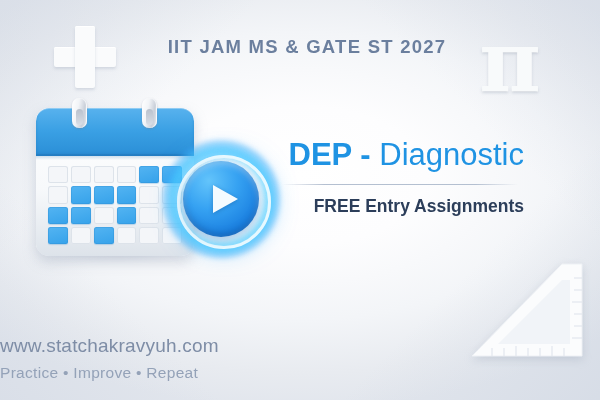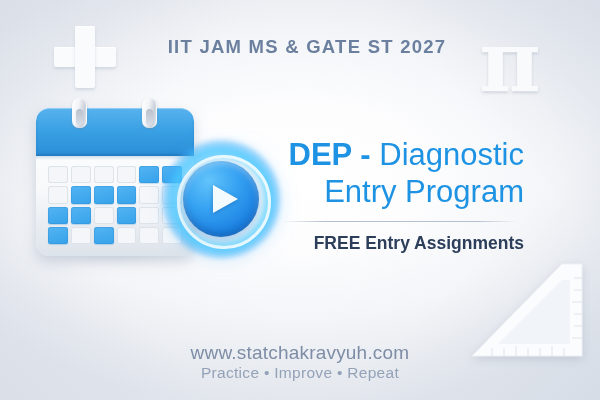--- a/index.html
+++ b/index.html
@@ -130,23 +130,23 @@
   .title-l1 .dash{font-weight:700;}
   .title-l1 .thin{font-weight:400;}
   .title-l2{font-size:31px;line-height:37px;font-weight:400;color:#1f93e3;white-space:nowrap;}
   .divider{
     margin:11px auto 0;width:236px;height:1px;
     background:linear-gradient(90deg,rgba(185,196,212,0),rgba(176,188,206,.95) 18%,rgba(176,188,206,.95) 82%,rgba(185,196,212,0));
   }
   .subtitle{margin-top:11px;font-size:17.5px;font-weight:700;color:#2c3e5a;white-space:nowrap;}
 
   
-  .footer{position:absolute;left:0;right:0;bottom:18px;z-index:4;text-align:center;}
+  .footer{position:absolute;left:0;right:0;bottom:18px;z-index:4;text-align:left;}
   .site{font-size:19px;font-weight:400;color:#7e8da6;letter-spacing:.2px;}
-  .tagline{margin-top:0;font-size:15.5px;font-weight:400;color:#94a2b8;letter-spacing:.3px;}
+  .tagline{margin-top:7px;font-size:15.5px;font-weight:400;color:#94a2b8;letter-spacing:.3px;}
 </style>
 </head>
 <body>
 
 <div class="banner">
 
   <div class="deco deco-plus">
     <i class="h"></i>
     <i class="v"></i>
   </div>
@@ -215,21 +215,20 @@
   <div class="play">
     <div class="play-glow"></div>
     <div class="play-ring"></div>
     <div class="play-disc">
       <div class="play-tri"></div>
     </div>
   </div>
 
   <div class="copy">
     <div class="title-l1"><span class="bold">DEP</span><span class="dash"> - </span><span class="thin">Diagnostic</span></div>
-    <div class="title-l2">Entry Program</div>
     <div class="divider"></div>
     <div class="subtitle">FREE Entry Assignments</div>
   </div>
 
   <div class="footer">
     <div class="site">www.statchakravyuh.com</div>
     <div class="tagline">Practice • Improve • Repeat</div>
   </div>
 
 </div>

